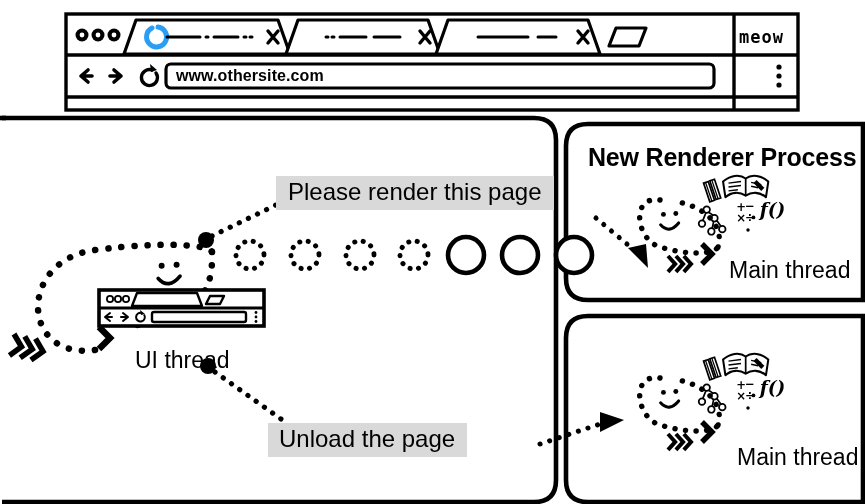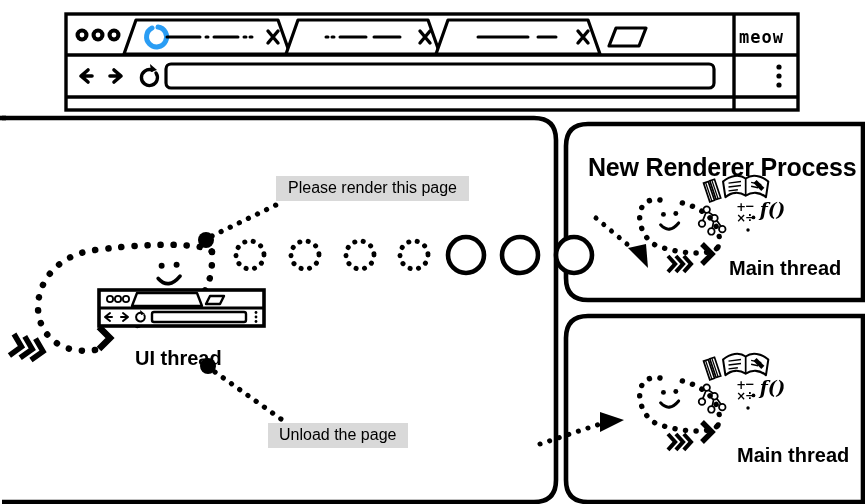--- a/index.html
+++ b/index.html
@@ -2,22 +2,22 @@
 <html><head>
 <meta charset="utf-8">
 <style>
   html,body{margin:0;padding:0;background:#fff;}
   body{width:865px;height:504px;position:relative;overflow:hidden;
        font-family:"Liberation Sans",sans-serif;color:#000;}
   .stage{position:absolute;inset:0;width:865px;height:428px;}
   svg.layer{position:absolute;left:0;top:0;width:865px;height:504px;overflow:visible;}
   .txt{position:absolute;white-space:nowrap;}
   .proc-title{font-size:25px;font-weight:700;letter-spacing:-.2px;}
-  .thread-label{font-size:20px;font-weight:700;}
-  .msg{font-size:16px;background:#d9d9d9;padding:3px 12px 5px 12px;line-height:1.08;}
+  .thread-label{font-size:23px;font-weight:400;}
+  .msg{font-size:24px;background:#d9d9d9;padding:3px 12px 5px 12px;line-height:1.08;}
   .meow{font-family:"DejaVu Sans Mono",monospace;font-size:17px;font-weight:700;letter-spacing:1px;}
   .url{font-size:16px;font-weight:700;letter-spacing:.1px;}
 </style>
 </head>
 <body>
 
 <div class="stage">
 
 <svg class="layer" viewBox="0 0 865 504">
   <defs>
@@ -231,23 +231,24 @@
       <use href="#face"></use>
     </g>
     <g transform="translate(702,358) scale(0.78)">
       <use href="#workicons"></use>
     </g>
   </g>
 </svg>
 
 <div class="txt meow" style="left:739px;top:27px;">meow</div>
 
-
-
-<div class="txt proc-title" style="left:588px;top:153px;">New Renderer Process</div>
+<div class="txt url" style="left:176px;top:67px;" title="Search or type a URL">www.othersite.com</div>
+
+
+<div class="txt proc-title" style="left:588px;top:143px;">New Renderer Process</div>
 
 
 <div class="txt thread-label" style="left:135px;top:347px;">UI thread</div>
 
 <div class="txt thread-label" style="left:729px;top:257px;">Main thread</div>
 
 <div class="txt thread-label" style="left:737px;top:444px;">Main thread</div>
 
 <div class="txt msg" style="left:276px;top:176px;">Please render this page</div>
 

